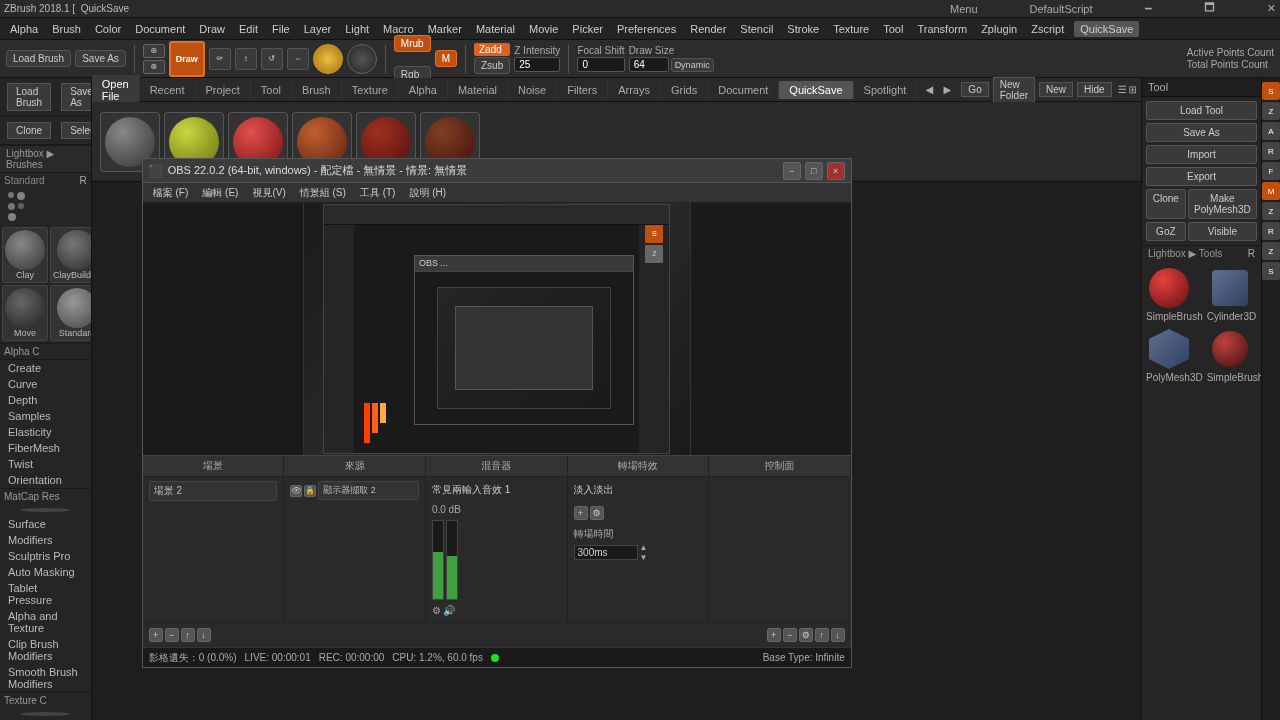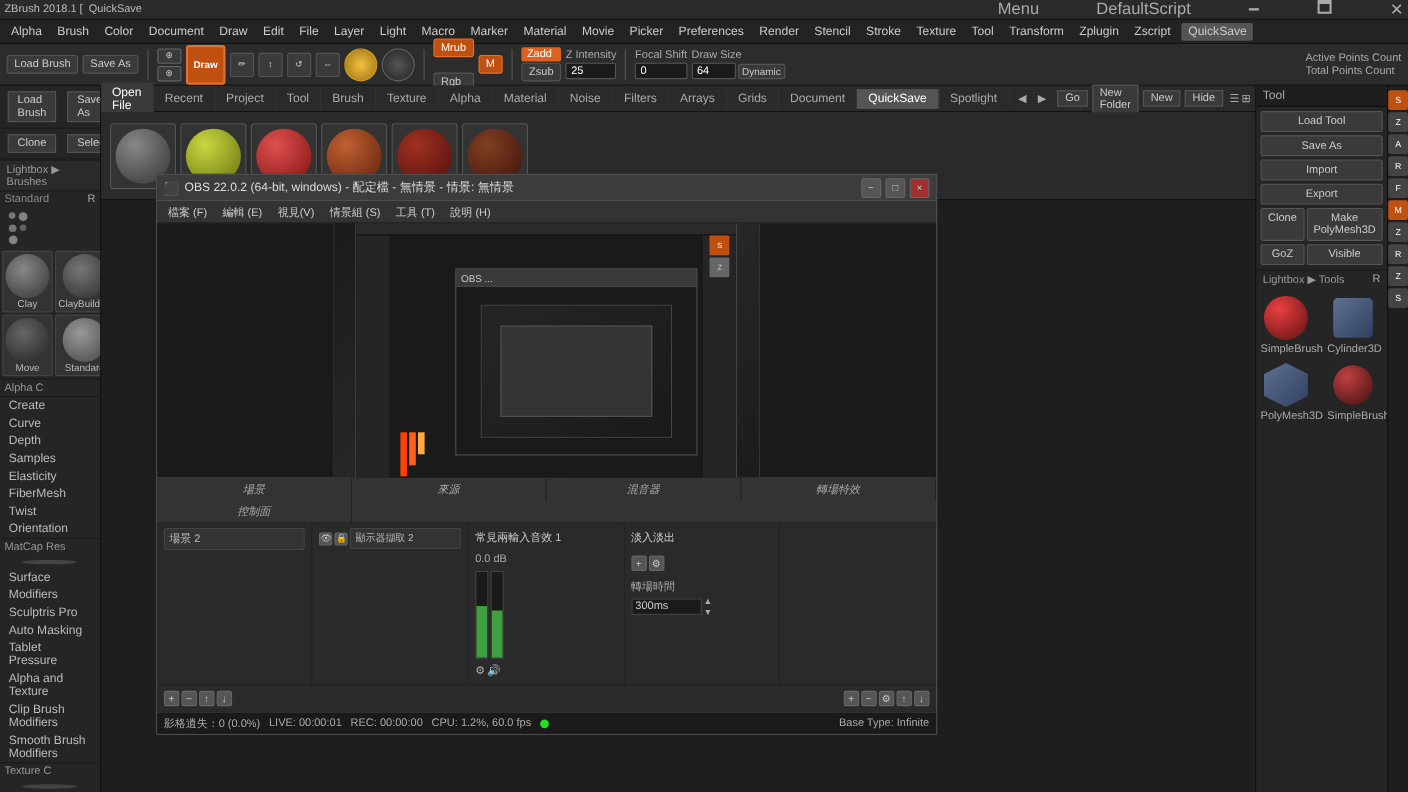--- a/index.html
+++ b/index.html
@@ -18,21 +18,21 @@
       display: flex;
       align-items: center;
       background: #2a2a2a;
       height: 18px;
       padding: 0 4px;
       border-bottom: 1px solid #111;
       font-size: 10px;
       color: #bbb;
     }
     #top-bar .top-icons { display: flex; gap: 4px; align-items: center; }
-    #top-bar .top-icons span { font-size: 15px; color: #aaa; cursor: pointer; padding-left: 48px; }
+    #top-bar .top-icons span { font-size: 11px; color: #aaa; cursor: pointer; padding-left: 48px; }
 
     
     #menu-bar {
       display: flex;
       align-items: center;
       background: #232323;
       height: 22px;
       padding: 0 4px;
       border-bottom: 1px solid #111;
       gap: 2px;
@@ -365,24 +365,23 @@
 
     
     #obs-bottom {
       background: #2a2a2a;
       border-top: 1px solid #444;
       display: flex;
       flex-direction: column;
     }
     #obs-bottom-header {
       display: grid;
-      grid-template-columns: 1fr 1fr 1fr 1fr;
+      grid-template-columns: 1fr 1fr 1fr 1fr 1fr;
       background: #333;
       border-bottom: 1px solid #222;
-      font-style: italic;
     }
     .obs-col-header {
       padding: 3px 6px;
       font-size: 10px;
       color: #aaa;
       border-right: 1px solid #222;
       text-align: center;
     }
     #obs-bottom-content {
       display: grid;

